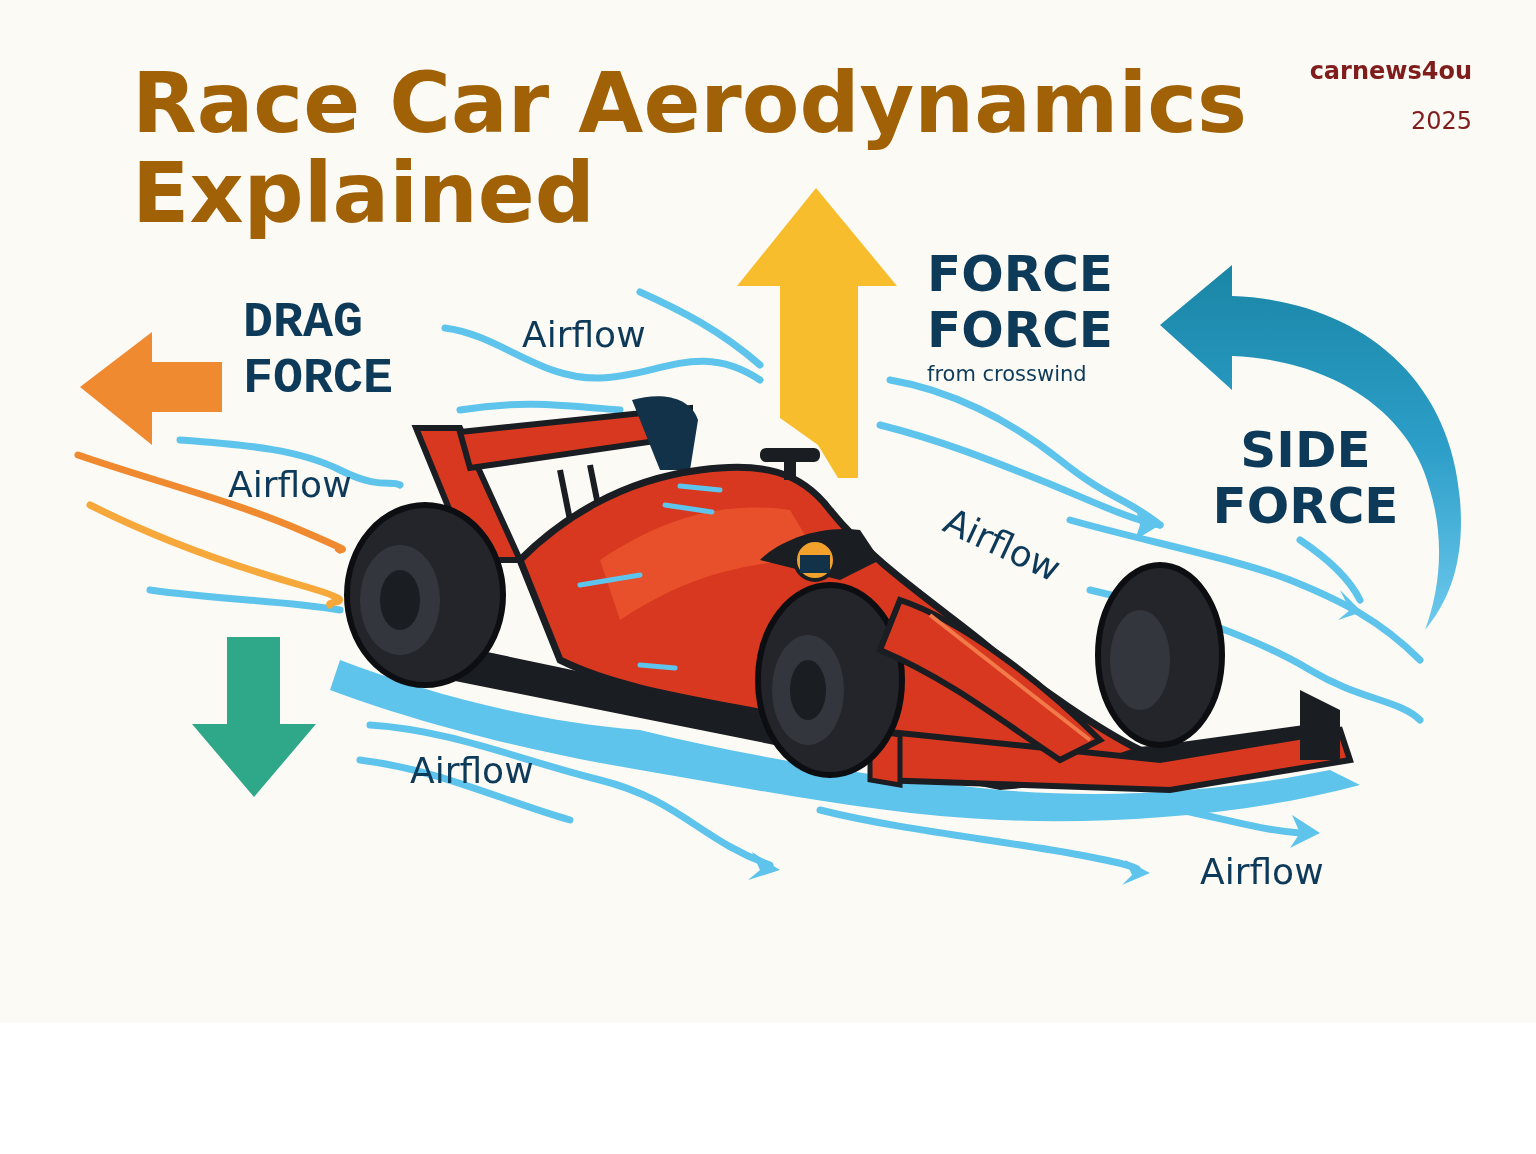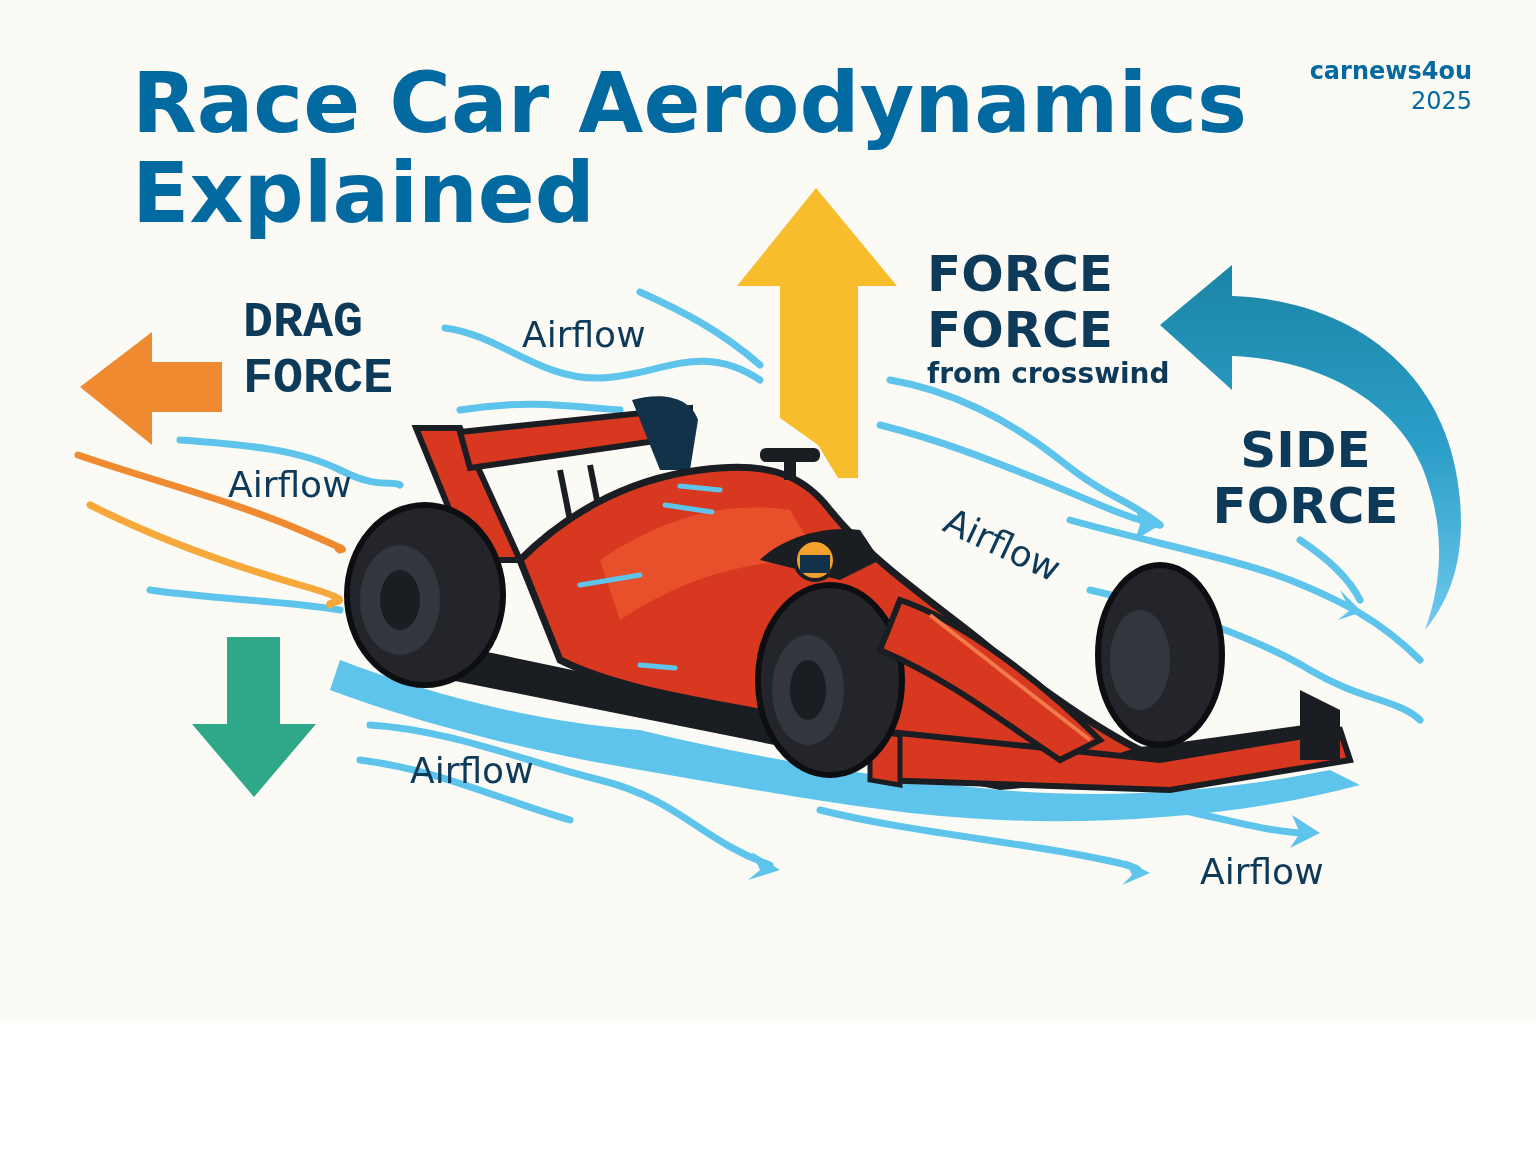--- a/index.html
+++ b/index.html
@@ -1,26 +1,26 @@
 <!DOCTYPE html>
 <html><head>
 <meta charset="utf-8">
 <style>
   html, body { margin:0; padding:0; }
   body { width:1536px; height:1154px; background:#ffffff; position:relative; overflow:hidden;
          font-family:"DejaVu Sans", "Liberation Sans", sans-serif; }
   .canvas { position:absolute; left:0; top:0; width:1536px; height:1023px; background:#fcfaf5; }
   .title { position:absolute; left:132px; top:58px; font-size:84px; font-weight:bold; line-height:90px;
-           color:#0369a1; letter-spacing:0px; }
-  .brand { position:absolute; left:1300px; top:56px; width:172px; text-align:right; color:#0369a1; }
+           color:#a16207; letter-spacing:0px; }
+  .brand { position:absolute; left:1300px; top:56px; width:172px; text-align:right; color:#7f1d1d; }
   .brand .name { font-size:24px; font-weight:bold; line-height:30px; }
-  .brand .year { font-size:24px; line-height:30px; }
+  .brand .year { font-size:24px; line-height:30px;margin-top:20px; }
   .label { position:absolute; color:#0e3a5a; font-weight:bold; }
   .big { font-size:50px; line-height:56px; }
-  .sub { font-size:28px; font-weight:bold; line-height:32px;text-align:right; }
+  .sub { font-size:21px; font-weight:normal; line-height:32px; }
   .airflow { position:absolute; color:#0e3a5a; font-size:36px; font-weight:normal; }
   svg.layer { position:absolute; left:0; top:0; }
 </style>
 </head>
 <body>
 
 <div class="canvas">
 
   <svg class="layer" width="1536" height="1023">
     <g fill="none" stroke="#5ec4ec" stroke-width="7" stroke-linecap="round">

